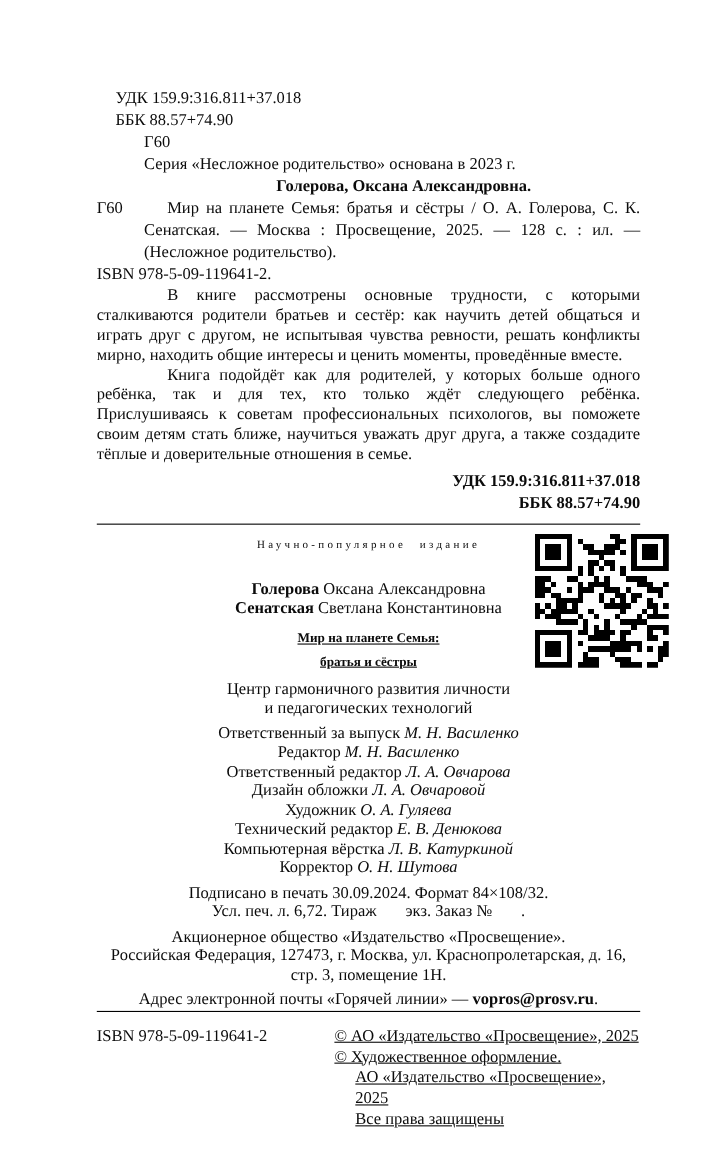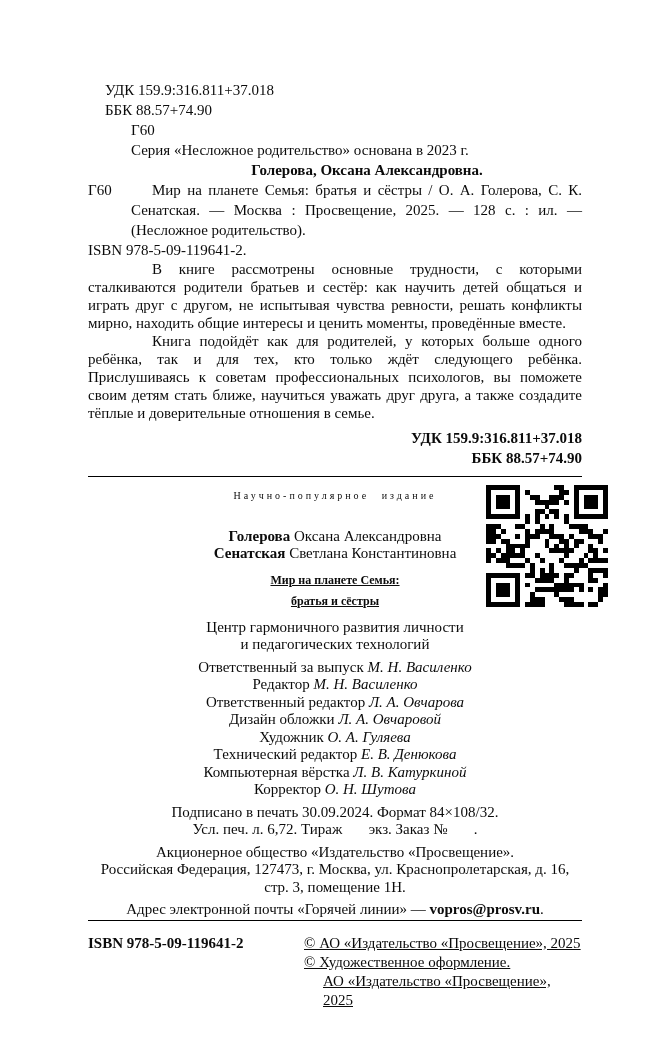--- a/index.html
+++ b/index.html
@@ -30,21 +30,21 @@
   .c-line { line-height: 17.5px; }
   .title-line { font-weight: bold; font-size: 12px; line-height: 21px; text-decoration: underline; }
   .g5 { height: 5px; } .g7 { height: 7px; } .g9 { height: 9px; }
 
   .qr { position: absolute; top: 8px; right: -26px; width: 122px; height: 122px; background: #fff; }
   .qr svg { width: 100%; height: 100%; display: block; }
 
   .footer { margin-top: auto; padding: 0 68px 40px 88px; font-size: 15px; }
   .footer .rule { margin: 0 0 13px 0; }
   .footer-row { display: flex; justify-content: space-between; line-height: 19px; }
-  .footer-isbn { font-weight: bold; white-space: nowrap; }
+  .footer-isbn { font-weight: normal; white-space: nowrap; }
   .footer-copy { width: 278px; text-align: left; text-decoration: underline; }
   .footer-copy .ind { padding-left: 19px; }
 </style>
 </head>
 <body>
 
 <div class="page">
   <div class="content">
 
     <div class="ml17">УДК 159.9:316.811+37.018</div>
@@ -116,16 +116,17 @@
   </div>
 
   <div class="footer">
     <div class="rule"></div>
     <div class="footer-row">
       <div class="footer-isbn">ISBN 978-5-09-119641-2</div>
       <div class="footer-copy">
         <div>©&nbsp;АО «Издательство «Просвещение», 2025</div>
         <div>©&nbsp;Художественное оформление.</div>
         <div class="ind">АО «Издательство «Просвещение», 2025</div>
+        <div class="ind">Все права защищены</div>
       </div>
     </div>
   </div>
 </div>
 
 </body></html>

